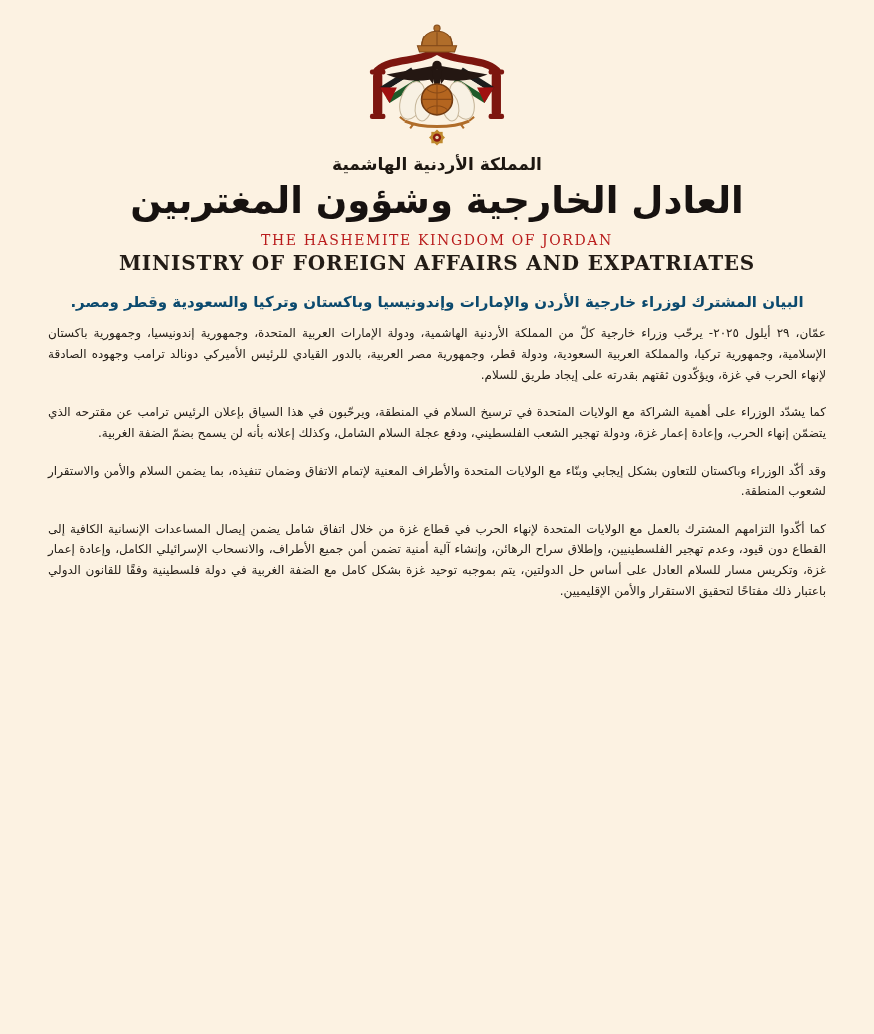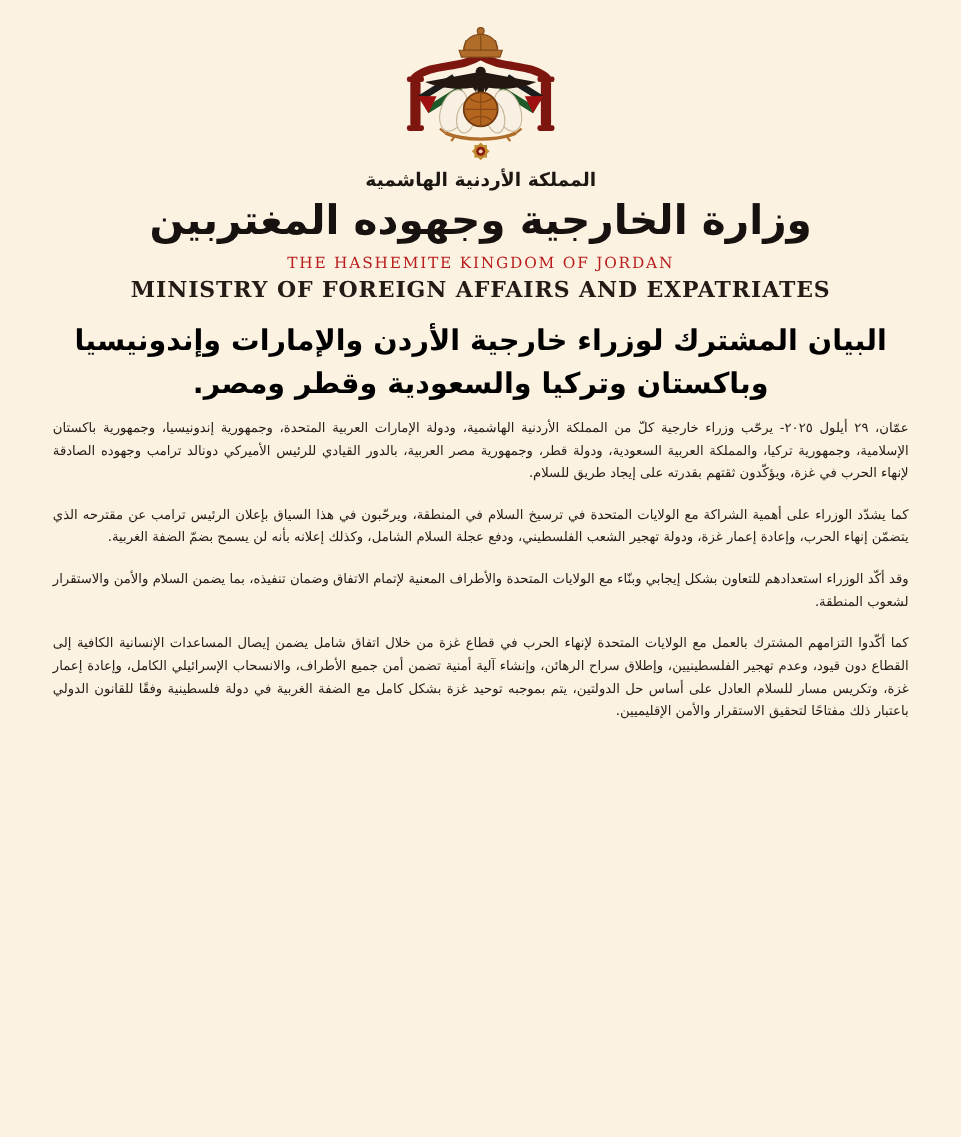--- a/index.html
+++ b/index.html
@@ -55,23 +55,23 @@
     font-size: 20px;
     letter-spacing: 0.8px;
     color: #231c16;
     margin-top: 3px;
   }
   .doc-title {
     direction: rtl;
     text-align: center;
     font-family: "DejaVu Sans", sans-serif;
     font-weight: 700;
-    font-size: 26px;
+    font-size: 15px;
     line-height: 1.5;
-    color: #000000;
+    color: #0c4a6e;
     margin: 16px auto 10px auto;
     width: 780px;
   }
   .doc-body {
     direction: rtl;
     width: 778px;
     margin: 0 auto;
     font-family: "DejaVu Sans", sans-serif;
     font-size: 12px;
     line-height: 1.72;
@@ -151,29 +151,29 @@
       <g transform="translate(85,112)">
         <rect x="-5.5" y="-5.5" width="11" height="11" fill="#c08a2e" transform="rotate(45)"></rect>
         <rect x="-5.5" y="-5.5" width="11" height="11" fill="#c08a2e"></rect>
         <circle r="4" fill="#8c1a10"></circle>
         <circle r="1.7" fill="#e7d7b5"></circle>
       </g>
     </svg>
 
     <div class="callig-small" lang="ar" dir="rtl">المملكة الأردنية الهاشمية</div>
 
-    <div class="callig-large" lang="ar" dir="rtl">وزارة الخارجية وجهوده المغتربين</div>
+    <div class="callig-large" lang="ar" dir="rtl">العادل الخارجية وشؤون المغتربين</div>
 
     <div class="en-kingdom">THE HASHEMITE KINGDOM OF JORDAN</div>
 
     <div class="en-ministry">MINISTRY OF FOREIGN AFFAIRS AND EXPATRIATES</div>
   </header>
 
   <h1 class="doc-title" lang="ar" dir="rtl">البيان المشترك لوزراء خارجية الأردن والإمارات وإندونيسيا وباكستان وتركيا والسعودية وقطر ومصر.</h1>
 
   <main class="doc-body" lang="ar" dir="rtl">
     <p>عمّان، ٢٩ أيلول ٢٠٢٥- يرحّب وزراء خارجية كلّ من المملكة الأردنية الهاشمية، ودولة الإمارات العربية المتحدة، وجمهورية إندونيسيا، وجمهورية باكستان الإسلامية، وجمهورية تركيا، والمملكة العربية السعودية، ودولة قطر، وجمهورية مصر العربية، بالدور القيادي للرئيس الأميركي دونالد ترامب وجهوده الصادقة لإنهاء الحرب في غزة، ويؤكّدون ثقتهم بقدرته على إيجاد طريق للسلام.</p>
     <p>كما يشدّد الوزراء على أهمية الشراكة مع الولايات المتحدة في ترسيخ السلام في المنطقة، ويرحّبون في هذا السياق بإعلان الرئيس ترامب عن مقترحه الذي يتضمّن إنهاء الحرب، وإعادة إعمار غزة، ودولة تهجير الشعب الفلسطيني، ودفع عجلة السلام الشامل، وكذلك إعلانه بأنه لن يسمح بضمّ الضفة الغربية.</p>
-    <p>وقد أكّد الوزراء استعدادهم للتعاون بشكل إيجابي وبنّاء مع الولايات المتحدة والأطراف المعنية لإتمام الاتفاق وضمان تنفيذه، بما يضمن السلام والأمن والاستقرار لشعوب المنطقة.</p>
+    <p>وقد أكّد الوزراء وباكستان للتعاون بشكل إيجابي وبنّاء مع الولايات المتحدة والأطراف المعنية لإتمام الاتفاق وضمان تنفيذه، بما يضمن السلام والأمن والاستقرار لشعوب المنطقة.</p>
     <p>كما أكّدوا التزامهم المشترك بالعمل مع الولايات المتحدة لإنهاء الحرب في قطاع غزة من خلال اتفاق شامل يضمن إيصال المساعدات الإنسانية الكافية إلى القطاع دون قيود، وعدم تهجير الفلسطينيين، وإطلاق سراح الرهائن، وإنشاء آلية أمنية تضمن أمن جميع الأطراف، والانسحاب الإسرائيلي الكامل، وإعادة إعمار غزة، وتكريس مسار للسلام العادل على أساس حل الدولتين، يتم بموجبه توحيد غزة بشكل كامل مع الضفة الغربية في دولة فلسطينية وفقًا للقانون الدولي باعتبار ذلك مفتاحًا لتحقيق الاستقرار والأمن الإقليميين.</p>
   </main>
 
 </div>
 
 </body></html>

